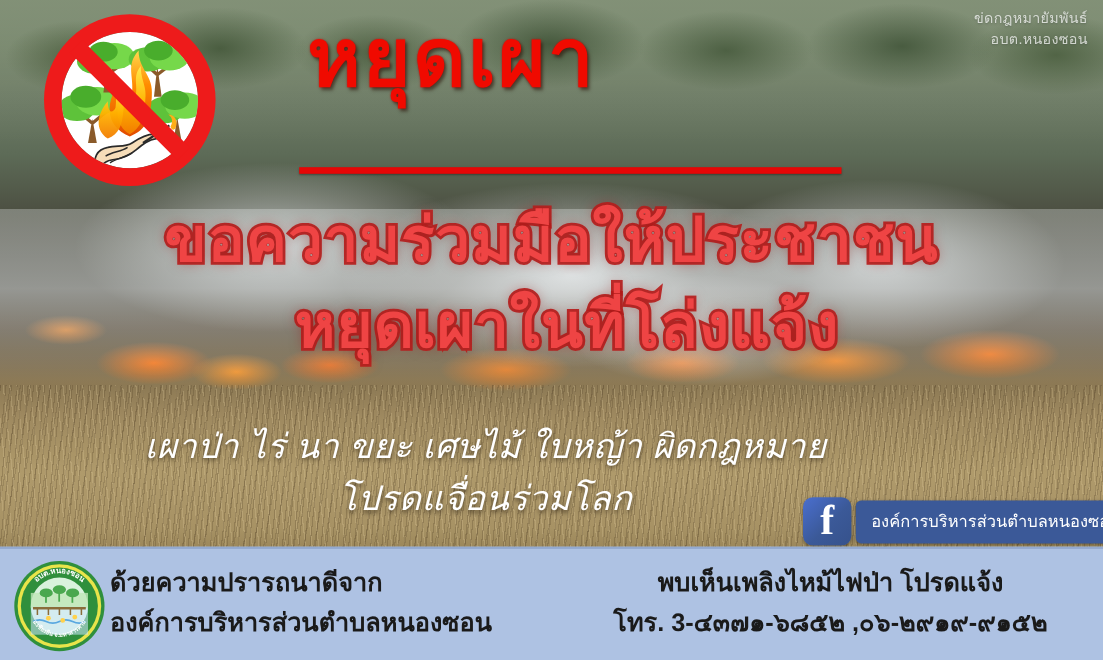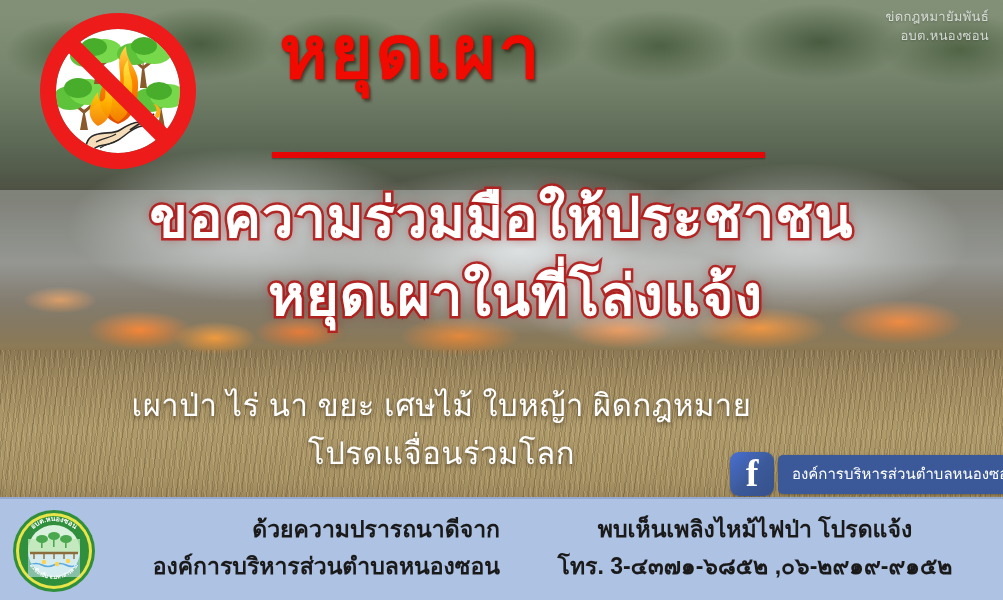--- a/index.html
+++ b/index.html
@@ -112,33 +112,34 @@
     box-shadow:0 1px 2px rgba(0,0,0,.35);
   }
 
   
   .mainblock{
     position:absolute;left:0;top:182px;width:1003px;
     text-align:center;
   }
   .mainline{
     font-size:56px;font-weight:bold;
-    color:#ffffff;
+    color:#ef4444;
     line-height:1.28;
     letter-spacing:1px;
     -webkit-text-stroke:5px rgba(186,32,30,.92);
     paint-order:stroke fill;
     text-shadow:0 0 12px rgba(150,20,18,.55);
   }
   .mainline.second{ margin-top:6px;padding-left:28px; }
 
   
   .subblock{
     position:absolute;left:0;top:382px;width:883px;
     text-align:center;
+    font-style:italic;
   }
   .subline{
     font-size:31px;
     color:#ffffff;
     line-height:1.55;
     letter-spacing:.5px;
     text-shadow:0 2px 4px rgba(40,30,16,.6);
   }
 
   
@@ -177,21 +178,21 @@
     position:absolute;left:0;top:497px;width:1003px;height:103px;
     background:#aec2e3;
     border-top:2px solid #93a9cf;
   }
   .seal{
     position:absolute;left:12px;top:10px;width:84px;height:84px;
   }
   .seal svg{display:block;width:100%;height:100%;}
   .foot-left{
     position:absolute;left:100px;top:12px;width:400px;
-    text-align:right;
+    text-align:left;
     color:#1a1a1a;
     font-size:23px;font-weight:bold;
     line-height:1.62;
   }
   .foot-right{
     position:absolute;left:520px;top:12px;width:470px;
     text-align:center;
     color:#1a1a1a;
     font-size:23px;font-weight:bold;
     line-height:1.62;

